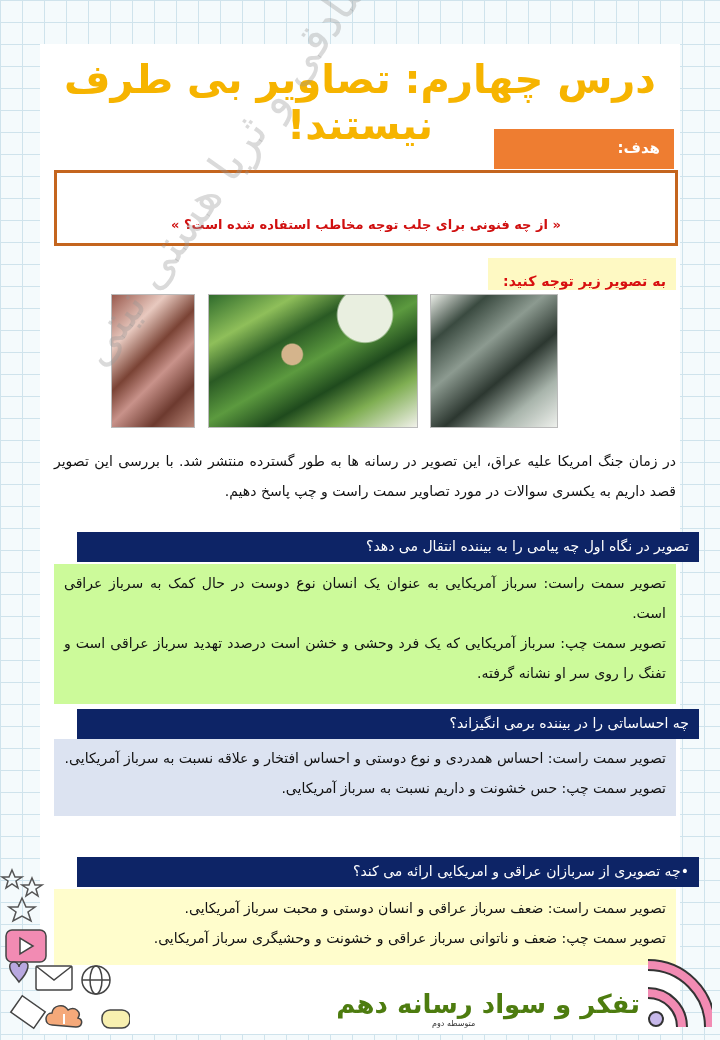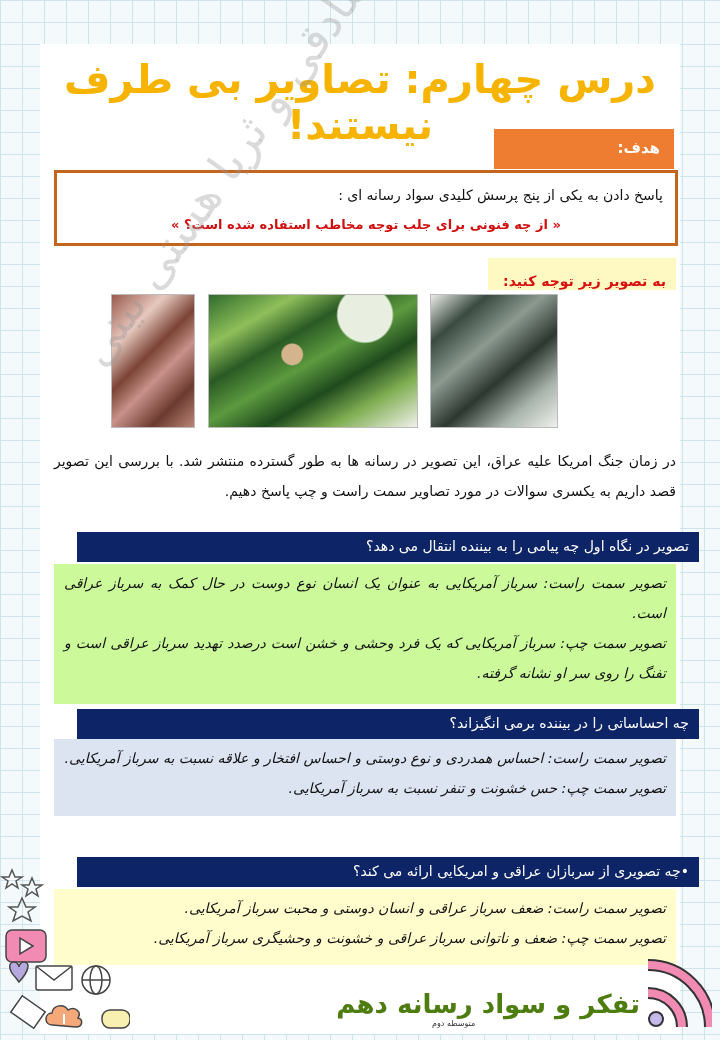--- a/index.html
+++ b/index.html
@@ -52,21 +52,21 @@
     font-size:14px; color:#111; line-height:30px;
   }
   .qhead {
     position:absolute; left:54px; width:622px; height:30px; background:#0d2466; color:#fff;
     direction:rtl; font-size:14px; box-sizing:border-box; padding:6px 10px 0 0;margin-left:23px;
   }
   .qbody {
     position:absolute; left:54px; width:622px; direction:rtl; box-sizing:border-box;
     padding:4px 10px 0 10px; font-size:14px; color:#111; line-height:30px; text-align:justify;
   }
-  .qbody p { margin:0;font-style:italic; }
+  .qbody p { margin:0; }
   .green { background:#ccfa9a; }
   .blue { background:#dce3f1; }
   .yellow { background:#fffdcc; }
   .watermark {
     position:absolute; left:120px; top:270px; width:520px; height:40px;
     transform: rotate(-55deg); transform-origin: 0 0;
     color:rgba(150,150,150,0.35); font-size:46px; direction:rtl; white-space:nowrap;
     font-family:"DejaVu Serif", serif; pointer-events:none;
   }
   .doodles { position:absolute; left:0; top:850px; width:130px; height:190px; }
@@ -76,42 +76,41 @@
 </style>
 </head>
 <body>
 
 <div class="page"></div>
 
 <div class="title">درس چهارم: تصاویر بی طرف نیستند!</div>
 
 <div class="goal-tab">هدف:</div>
 <div class="goal-box">
-  <div class="goal-line1">پاسخ دادن به یکی از پنج پرسش کلیدی سواد رسانه ای :</div>
   <div class="goal-line2">« از چه فنونی برای جلب توجه مخاطب استفاده شده است؟ »</div>
 </div>
 
 <div class="look-tag">به تصویر زیر توجه کنید:</div>
 
 <div class="photo photo-right"></div>
 <div class="photo photo-mid"></div>
 <div class="photo photo-left"></div>
 
 <div class="para" style="top:446px;">در زمان جنگ امریکا علیه عراق، این تصویر در رسانه ها به طور گسترده منتشر شد. با بررسی این تصویر قصد داریم به یکسری سوالات در مورد تصاویر سمت راست و چپ  پاسخ دهیم.</div>
 
 <div class="qhead" style="top:532px;">تصویر در نگاه اول چه پیامی را به بیننده انتقال می دهد؟</div>
 <div class="qbody green" style="top:564px; height:140px;">
   <p>تصویر سمت راست: سرباز آمریکایی به عنوان یک انسان نوع دوست در حال کمک به سرباز عراقی است.</p>
   <p>تصویر سمت چپ: سرباز آمریکایی که یک فرد وحشی و خشن است درصدد تهدید سرباز عراقی است و تفنگ را روی سر او نشانه گرفته.</p>
 </div>
 
 <div class="qhead" style="top:709px;">چه احساساتی را در بیننده برمی انگیزاند؟</div>
 <div class="qbody blue" style="top:739px; height:77px;">
   <p>تصویر سمت راست: احساس همدردی و نوع دوستی و احساس افتخار و علاقه نسبت به سرباز آمریکایی.</p>
-  <p>تصویر سمت چپ: حس خشونت و تنفر نسبت به سرباز آمریکایی.</p>
+  <p>تصویر سمت چپ: حس خشونت و داریم نسبت به سرباز آمریکایی.</p>
 </div>
 
 <div class="qhead" style="top:857px;">•چه تصویری از سربازان عراقی و امریکایی ارائه می کند؟</div>
 <div class="qbody yellow" style="top:889px; height:76px;">
   <p>تصویر سمت راست: ضعف سرباز عراقی و انسان دوستی و محبت سرباز آمریکایی.</p>
   <p>تصویر سمت چپ: ضعف و ناتوانی سرباز عراقی و خشونت و وحشیگری سرباز آمریکایی.</p>
 </div>
 
 <div class="watermark">مجتبی صادقی و ثریا هستی نیتی</div>
 

